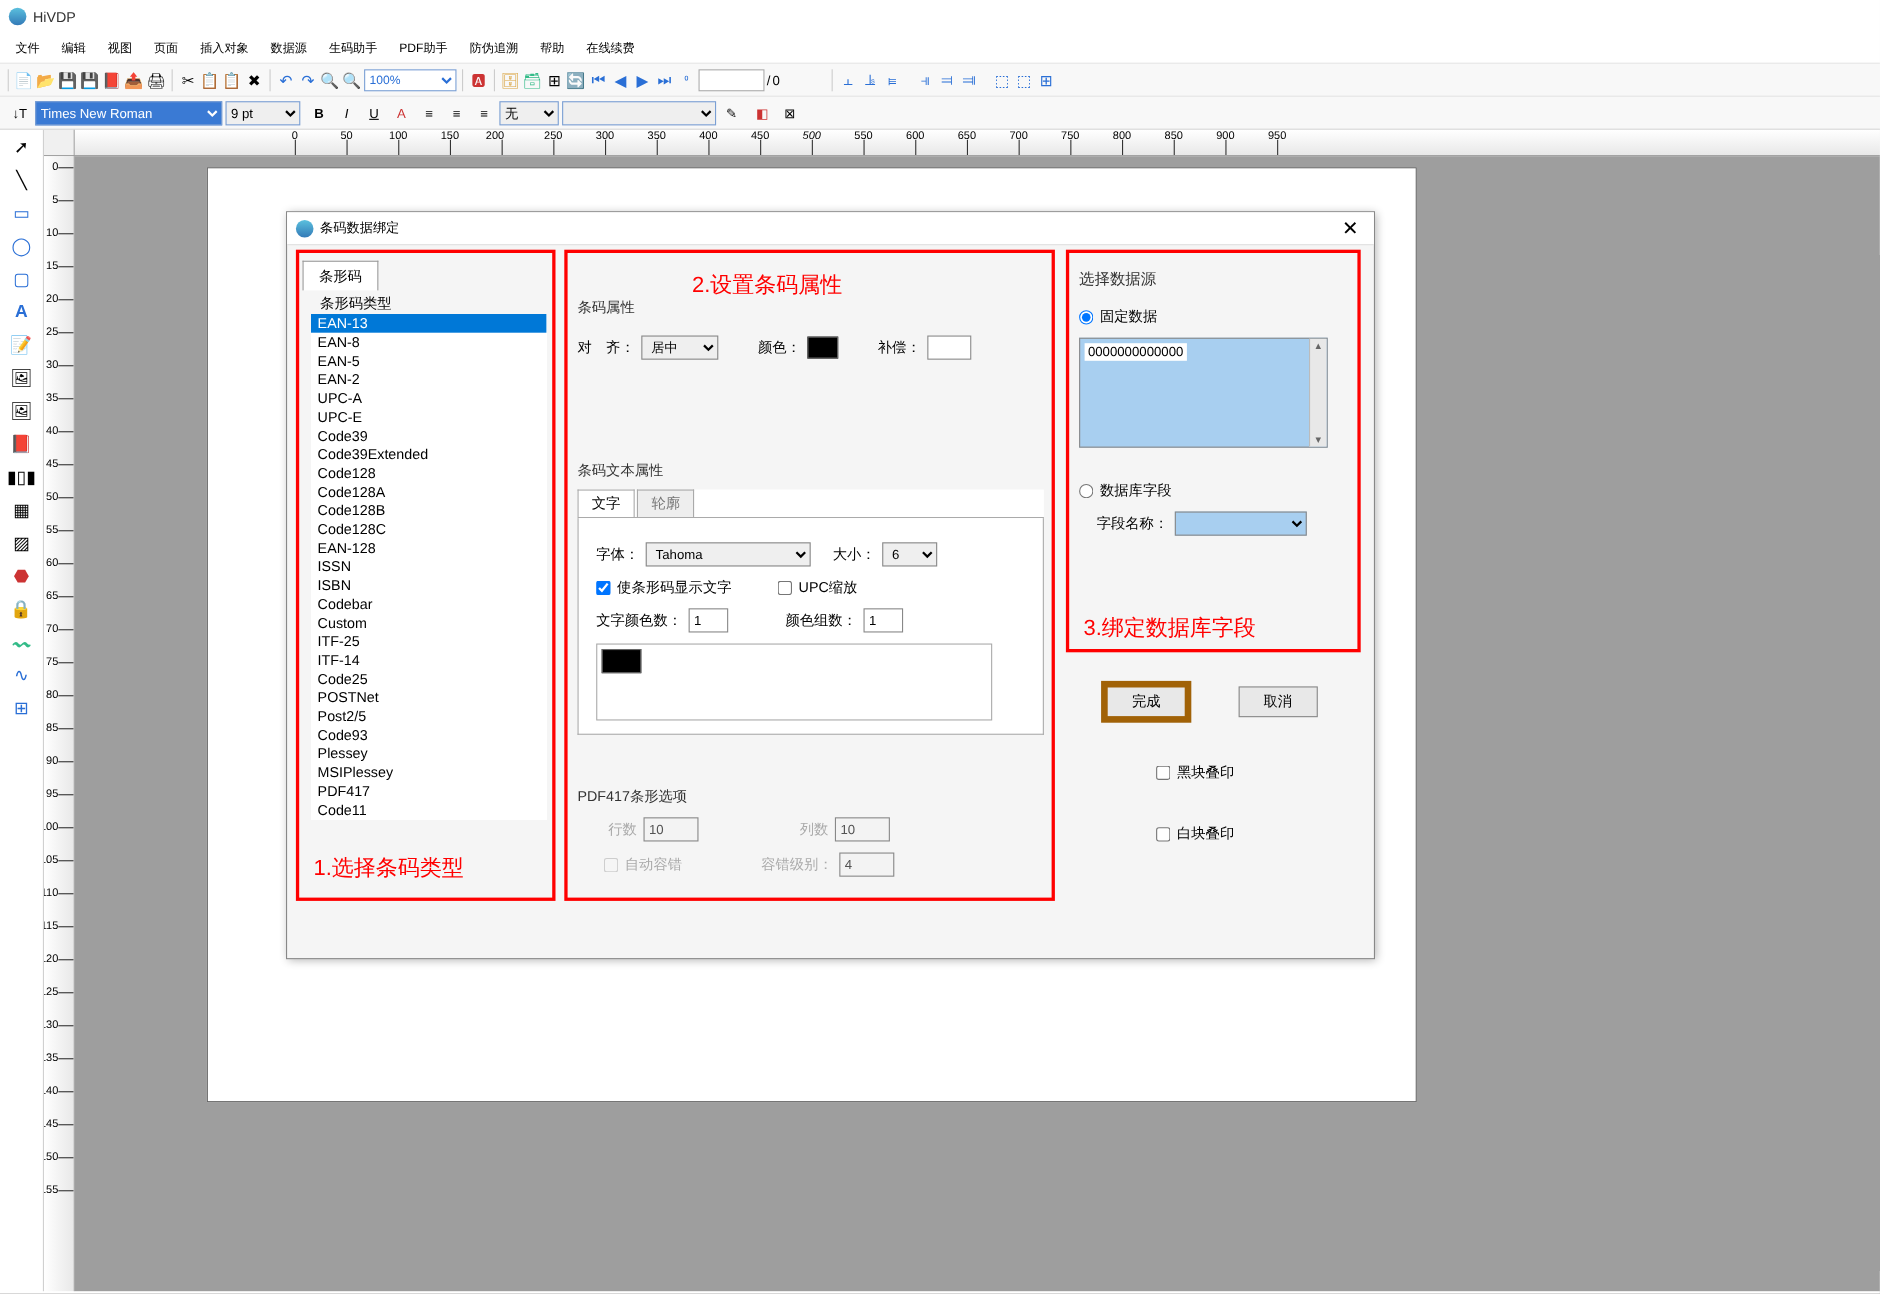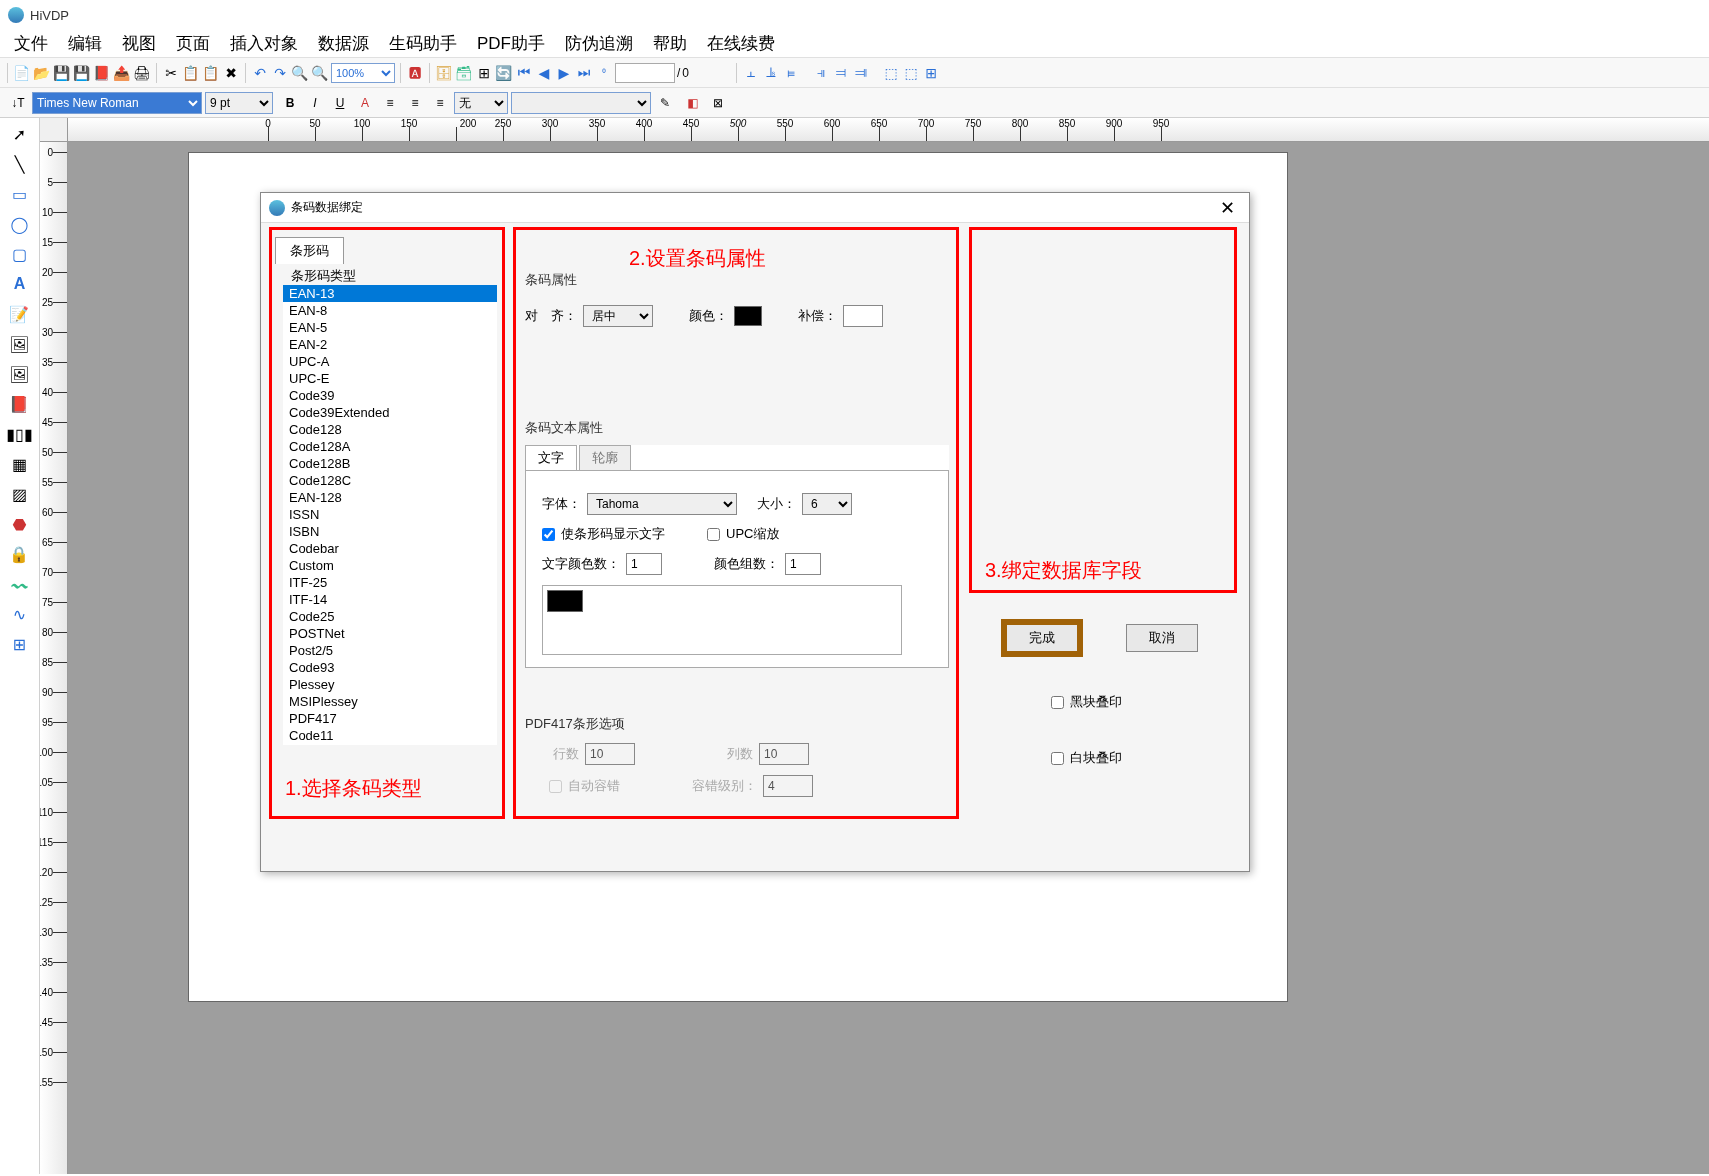--- a/index.html
+++ b/index.html
@@ -3,21 +3,21 @@
 <meta charset="utf-8">
 <style>
 * { box-sizing: border-box; margin: 0; padding: 0; }
 body { font-family: "Microsoft YaHei", "SimSun", Arial, sans-serif; font-size: 12px; background: #fff; color: #000; overflow: hidden; }
 
 .titlebar { height: 30px; display: flex; align-items: center; padding: 0 8px; background: #fff; }
 .titlebar .logo { width: 16px; height: 16px; border-radius: 50%; background: linear-gradient(#5bc0de,#337ab7); margin-right: 6px; }
 .titlebar .title { font-size: 13px; color: #333; }
 
 .menubar { height: 28px; display: flex; align-items: center; padding: 0 4px; background: #fff; border-bottom: 1px solid #e0e0e0; }
-.menubar span { padding: 4px 10px; font-size: 17px; cursor: default; }
+.menubar span { padding: 4px 10px; font-size: 11px; cursor: default; }
 
 .toolbar { height: 30px; display: flex; align-items: center; padding: 2px 4px; background: #f8f8f8; border-bottom: 1px solid #e0e0e0; gap: 2px; }
 .toolbar .tb-icon { width: 18px; height: 18px; display: inline-flex; align-items: center; justify-content: center; font-size: 14px; cursor: pointer; }
 .toolbar .sep { width: 1px; height: 20px; background: #ccc; margin: 0 3px; }
 .toolbar select { height: 20px; font-size: 11px; border: 1px solid #7a9fd4; background: #fff; }
 .toolbar input { height: 20px; font-size: 11px; border: 1px solid #aaa; padding: 0 3px; }
 
 .fmt-toolbar { height: 30px; display: flex; align-items: center; padding: 2px 4px; background: #f8f8f8; border-bottom: 1px solid #d0d0d0; gap: 3px; }
 .fmt-toolbar select { height: 22px; font-size: 12px; border: 1px solid #7a9fd4; }
 .fmt-toolbar .font-sel { width: 170px; background: #3a7ad4; color: #fff; }
@@ -107,21 +107,21 @@
   <span class="sep"></span>
   <span class="tb-icon">✂</span>
   <span class="tb-icon" style="color:#3b8">📋</span>
   <span class="tb-icon" style="color:#d9a441">📋</span>
   <span class="tb-icon">✖</span>
   <span class="sep"></span>
   <span class="tb-icon" style="color:#2a6fd6">↶</span>
   <span class="tb-icon" style="color:#2a6fd6">↷</span>
   <span class="tb-icon" style="color:#2a6fd6">🔍</span>
   <span class="tb-icon" style="color:#2a6fd6">🔍</span>
-  <select style="width:64px;color:#2a6fd6"><option>100%</option></select>
+  <select style="width:84px;color:#2a6fd6"><option>100%</option></select>
   <span class="sep"></span>
   <span class="tb-icon" style="color:#c33">🅰</span>
   <span class="sep"></span>
   <span class="tb-icon" style="color:#d9a441">🗄</span>
   <span class="tb-icon" style="color:#3b8">🗃</span>
   <span class="tb-icon">⊞</span>
   <span class="tb-icon" style="color:#2a6fd6">🔄</span>
   <span class="tb-icon" style="color:#2a6fd6">⏮</span>
   <span class="tb-icon" style="color:#2a6fd6">◀</span>
   <span class="tb-icon" style="color:#2a6fd6">▶</span>
@@ -198,21 +198,21 @@
   <div class="ruler-top" id="ruler-top">
       <div class="tick major" style="left: 200px;"></div>
       <div class="tick-label" style="left: 200px;">0</div>
       <div class="tick major" style="left: 247px;"></div>
       <div class="tick-label" style="left: 247px;">50</div>
       <div class="tick major" style="left: 294px;"></div>
       <div class="tick-label" style="left: 294px;">100</div>
       <div class="tick major" style="left: 341px;"></div>
       <div class="tick-label" style="left: 341px;">150</div>
       <div class="tick major" style="left: 388px;"></div>
-      <div class="tick-label" style="left: 400px;">200</div>
+      <div class="tick-label" style="left: 382px;">200</div>
       <div class="tick major" style="left: 435px;"></div>
       <div class="tick-label" style="left: 435px;">250</div>
       <div class="tick major" style="left: 482px;"></div>
       <div class="tick-label" style="left: 482px;">300</div>
       <div class="tick major" style="left: 529px;"></div>
       <div class="tick-label" style="left: 529px;">350</div>
       <div class="tick major" style="left: 576px;"></div>
       <div class="tick-label" style="left: 576px;">400</div>
       <div class="tick major" style="left: 623px;"></div>
       <div class="tick-label" style="left: 623px;">450</div>
@@ -418,20 +418,42 @@
       </div>
       <div class="field-row disabled" style="padding-left:24px">
         <input type="checkbox" disabled="" style="">
         <span>自动容错</span>
         <span style="width:60px"></span>
         <span>容错级别：</span>
         <input type="text" disabled="" style="width: 50px;" value="4">
       </div>
     </div>
 
+    <div style="position:absolute; left:720px; top:22px; width:244px;">
+      <div class="group-label" style="font-size:14px">选择数据源</div>
+      <div class="field-row" style="margin-top:16px">
+        <input type="radio" checked="" style="">
+        <span>固定数据</span>
+      </div>
+      <div style="border:1px solid #888; background:#a8cff0; width:226px; height:100px; padding:4px; position:relative">
+        <div style="background:#fff; padding:1px 3px; display:inline-block">0000000000000</div>
+        <div style="position:absolute; right:0; top:0; width:16px; height:100%; background:#e8e8e8; border-left:1px solid #bbb">
+          <div style="text-align:center;font-size:10px;color:#666">▴</div>
+          <div style="position:absolute;bottom:0;width:100%;text-align:center;font-size:10px;color:#666">▾</div>
+        </div>
+      </div>
+      <div class="field-row" style="margin-top:30px">
+        <input type="radio" style="">
+        <span>数据库字段</span>
+      </div>
+      <div class="field-row" style="padding-left:16px">
+        <span>字段名称：</span>
+        <select style="width:120px; background:#a8cff0"><option></option></select>
+      </div>
+    </div>
 
     <div style="position:absolute; left:740px; top:396px">
       <button class="btn primary">完成</button>
       <span style="display:inline-block; width:36px"></span>
       <button class="btn">取消</button>
     </div>
     <div style="position:absolute; left:790px; top:460px" class="field-row">
       <input type="checkbox" style="">
       <span>黑块叠印</span>
     </div>

